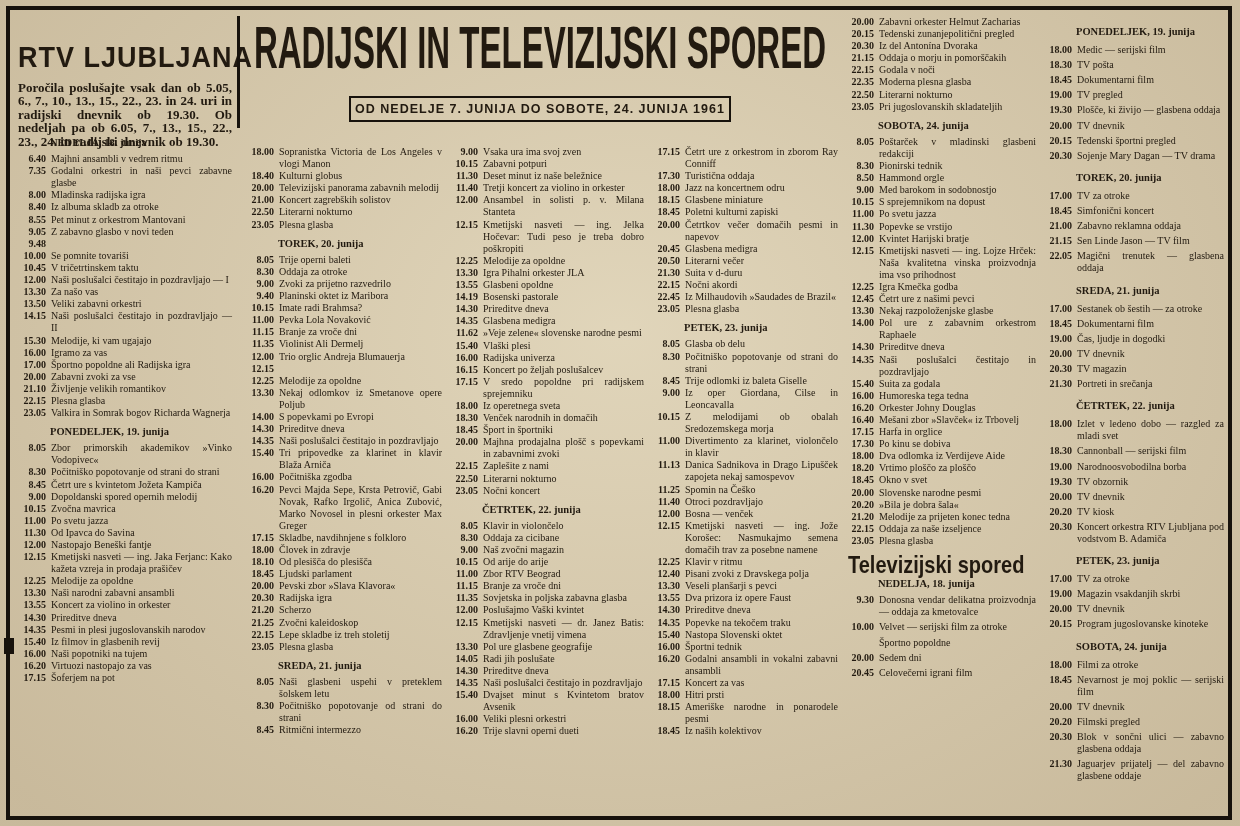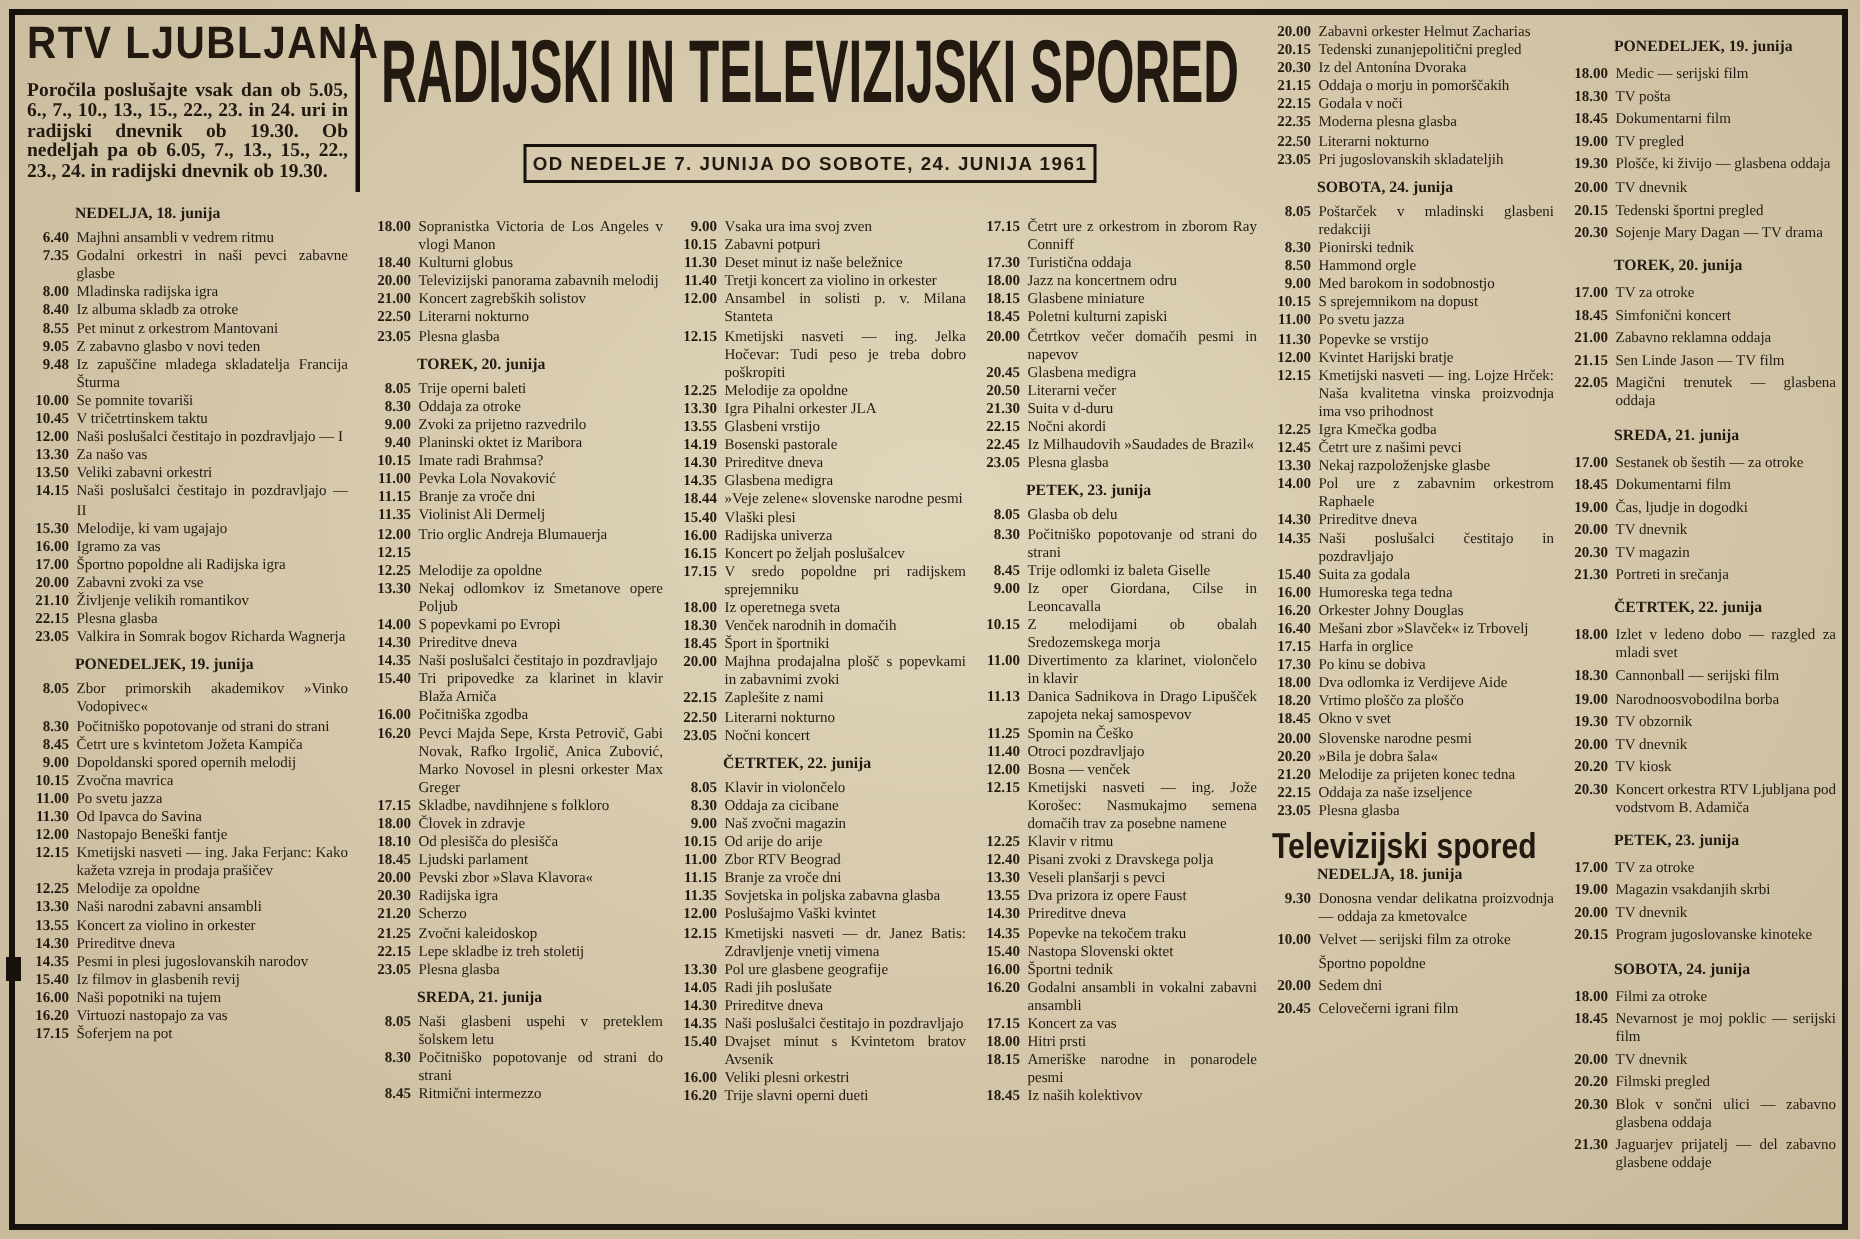--- a/index.html
+++ b/index.html
@@ -8,21 +8,21 @@
        font-family:"Liberation Serif", serif;color:#221a10;}
   .page{position:absolute;inset:0;
         background:
           radial-gradient(ellipse at 50% 40%, rgba(255,250,230,.22), rgba(120,95,60,.16) 95%),
           #d8cbae;}
   .frame{position:absolute;left:6px;top:6px;right:8px;bottom:6px;
          border:4px solid #17120c;pointer-events:none}
   .notch{position:absolute;left:4px;top:638px;width:10px;height:16px;background:#17120c}
 
   
-  .masthead{position:absolute;left:18px;top:4px;width:214px}
+  .masthead{position:absolute;left:18px;top:32px;width:214px}
   .masthead h1{margin:8px 0 10px;font-family:"Liberation Sans",sans-serif;
       font-size:27px;font-weight:700;letter-spacing:1px;text-align:center;
       transform:scaleY(1.12);transform-origin:top center;white-space:nowrap}
   .masthead p{margin:0;font-size:13px;line-height:13.4px;font-weight:700;
       text-align:justify}
   .vdivider{position:absolute;left:237px;top:16px;width:3px;height:112px;background:#17120c}
 
   
   .banner{position:absolute;left:244px;top:8px;width:592px;height:134px;text-align:center}
   .banner-title{display:inline-block;font-family:"Liberation Sans",sans-serif;
@@ -90,21 +90,20 @@
       <div class="item">
         <span class="t">8.55</span>
         <span class="x">Pet minut z orkestrom Mantovani</span>
       </div>
       <div class="item">
         <span class="t">9.05</span>
         <span class="x">Z zabavno glasbo v novi teden</span>
       </div>
       <div class="item">
         <span class="t">9.48</span>
-        <span class="x">Iz zapuščine mladega skladatelja Francija Šturma</span>
       </div>
       <div class="item">
         <span class="t">10.00</span>
         <span class="x">Se pomnite tovariši</span>
       </div>
       <div class="item">
         <span class="t">10.45</span>
         <span class="x">V tričetrtinskem taktu</span>
       </div>
       <div class="item">
@@ -404,36 +403,36 @@
       <div class="item">
         <span class="t">12.25</span>
         <span class="x">Melodije za opoldne</span>
       </div>
       <div class="item">
         <span class="t">13.30</span>
         <span class="x">Igra Pihalni orkester JLA</span>
       </div>
       <div class="item">
         <span class="t">13.55</span>
-        <span class="x">Glasbeni vrstijo</span>
+        <span class="x">Glasbeni opoldne</span>
       </div>
       <div class="item">
         <span class="t">14.19</span>
         <span class="x">Bosenski pastorale</span>
       </div>
       <div class="item">
         <span class="t">14.30</span>
         <span class="x">Prireditve dneva</span>
       </div>
       <div class="item">
         <span class="t">14.35</span>
         <span class="x">Glasbena medigra</span>
       </div>
       <div class="item">
-        <span class="t">18.44</span>
+        <span class="t">11.62</span>
         <span class="x">»Veje zelene« slovenske narodne pesmi</span>
       </div>
       <div class="item">
         <span class="t">15.40</span>
         <span class="x">Vlaški plesi</span>
       </div>
       <div class="item">
         <span class="t">16.00</span>
         <span class="x">Radijska univerza</span>
       </div>

